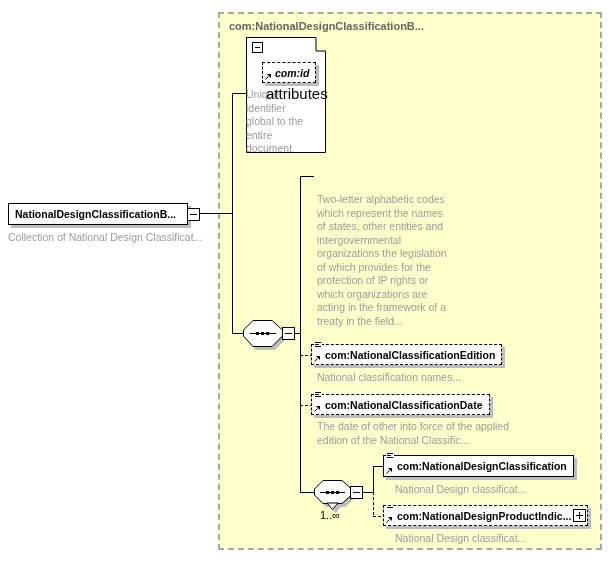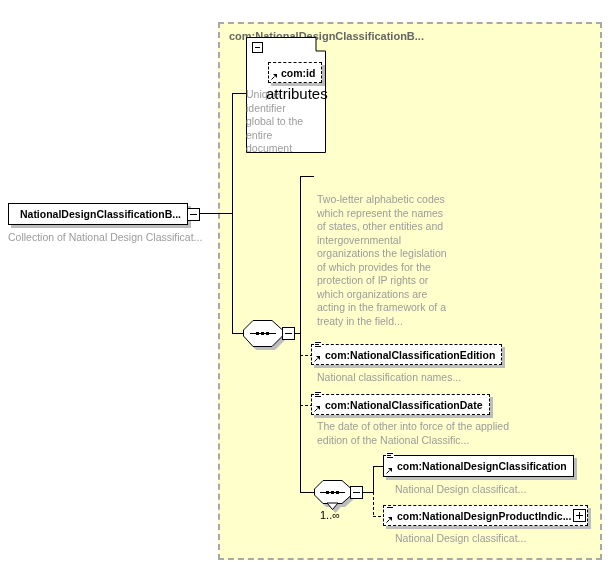--- a/index.html
+++ b/index.html
@@ -2,21 +2,21 @@
 <html><head>
 <meta charset="utf-8">
 <style>
   html,body{margin:0;padding:0;background:#fff;}
   #stage{
     position:relative;width:614px;height:562px;overflow:hidden;
     font-family:"Liberation Sans",sans-serif;background:#ffffff;
   }
   
   .schema-panel{
-    position:absolute;left:218px;top:22px;width:384px;height:538px;
+    position:absolute;left:218px;top:12px;width:384px;height:538px;
     background:#ffffcc;border:2px dashed #a8a8a8;box-sizing:border-box;
   }
   .panel-title{
     position:absolute;left:9px;top:6px;
     font-size:11px;font-weight:bold;color:#666666;white-space:nowrap;
   }
   
   #wires{position:absolute;left:0;top:0;z-index:2;pointer-events:none;}
   
   .el{
@@ -41,21 +41,21 @@
     content:"";position:absolute;left:2px;top:5px;width:7px;height:1px;background:#000;
   }
   .toggle.plus::after{
     content:"";position:absolute;left:5px;top:2px;width:1px;height:7px;background:#000;
   }
   .toggle.inline{position:relative;flex:0 0 13px;margin-left:-1px;}
   .toggle.small{width:11px;height:11px;}
   .toggle.small::before{left:2px;top:4px;width:5px;}
   
   .root-row{position:absolute;left:8px;top:203px;height:22px;display:flex;align-items:center;z-index:3;}
-  .root-row .el{position:relative;height:22px;justify-content:flex-end;}
+  .root-row .el{position:relative;height:22px;}
   
   .ann{
     position:absolute;z-index:3;color:#9c9c9c;font-size:10.5px;line-height:13.5px;
   }
   .ann.nowrap{white-space:nowrap;}
   
   .attr-outline{position:absolute;left:246px;top:37px;z-index:3;line-height:0;}
   .attr-label{
     position:absolute;left:266px;top:41px;z-index:4;
     font-size:15px;color:#000;white-space:nowrap;margin-top:44px;
@@ -97,21 +97,21 @@
   </svg>
 
   <div class="attr-outline">
     <svg width="80" height="116">
       <path d="M0.5,0.5 H70 V14 H79.5 V115.5 H0.5 Z" fill="#ffffff" stroke="#000" stroke-width="1"></path>
     </svg>
   </div>
   <span class="toggle small" style="left:252px;top:42px;"></span>
   <div class="attr-label">attributes</div>
 
-  <div class="el dashed" style="left:268px;top:62px;padding-left:12px;">
+  <div class="el dashed" style="left:262px;top:62px;padding-left:12px;font-style:italic;">
     <span class="ref-arrow-icon">
       <svg width="8" height="8">
           <path d="M1.5,6.5 L4.5,3.5" stroke="#000" stroke-width="1"></path>
           <polygon points="3,1 7,1 7,5" fill="#000"></polygon>
         </svg>
     </span>
     <span class="name">com:id</span>
   </div>
   <div class="ann" style="left:246px;top:88px;width:58px;">Unique identifier global to the entire document</div>
 

